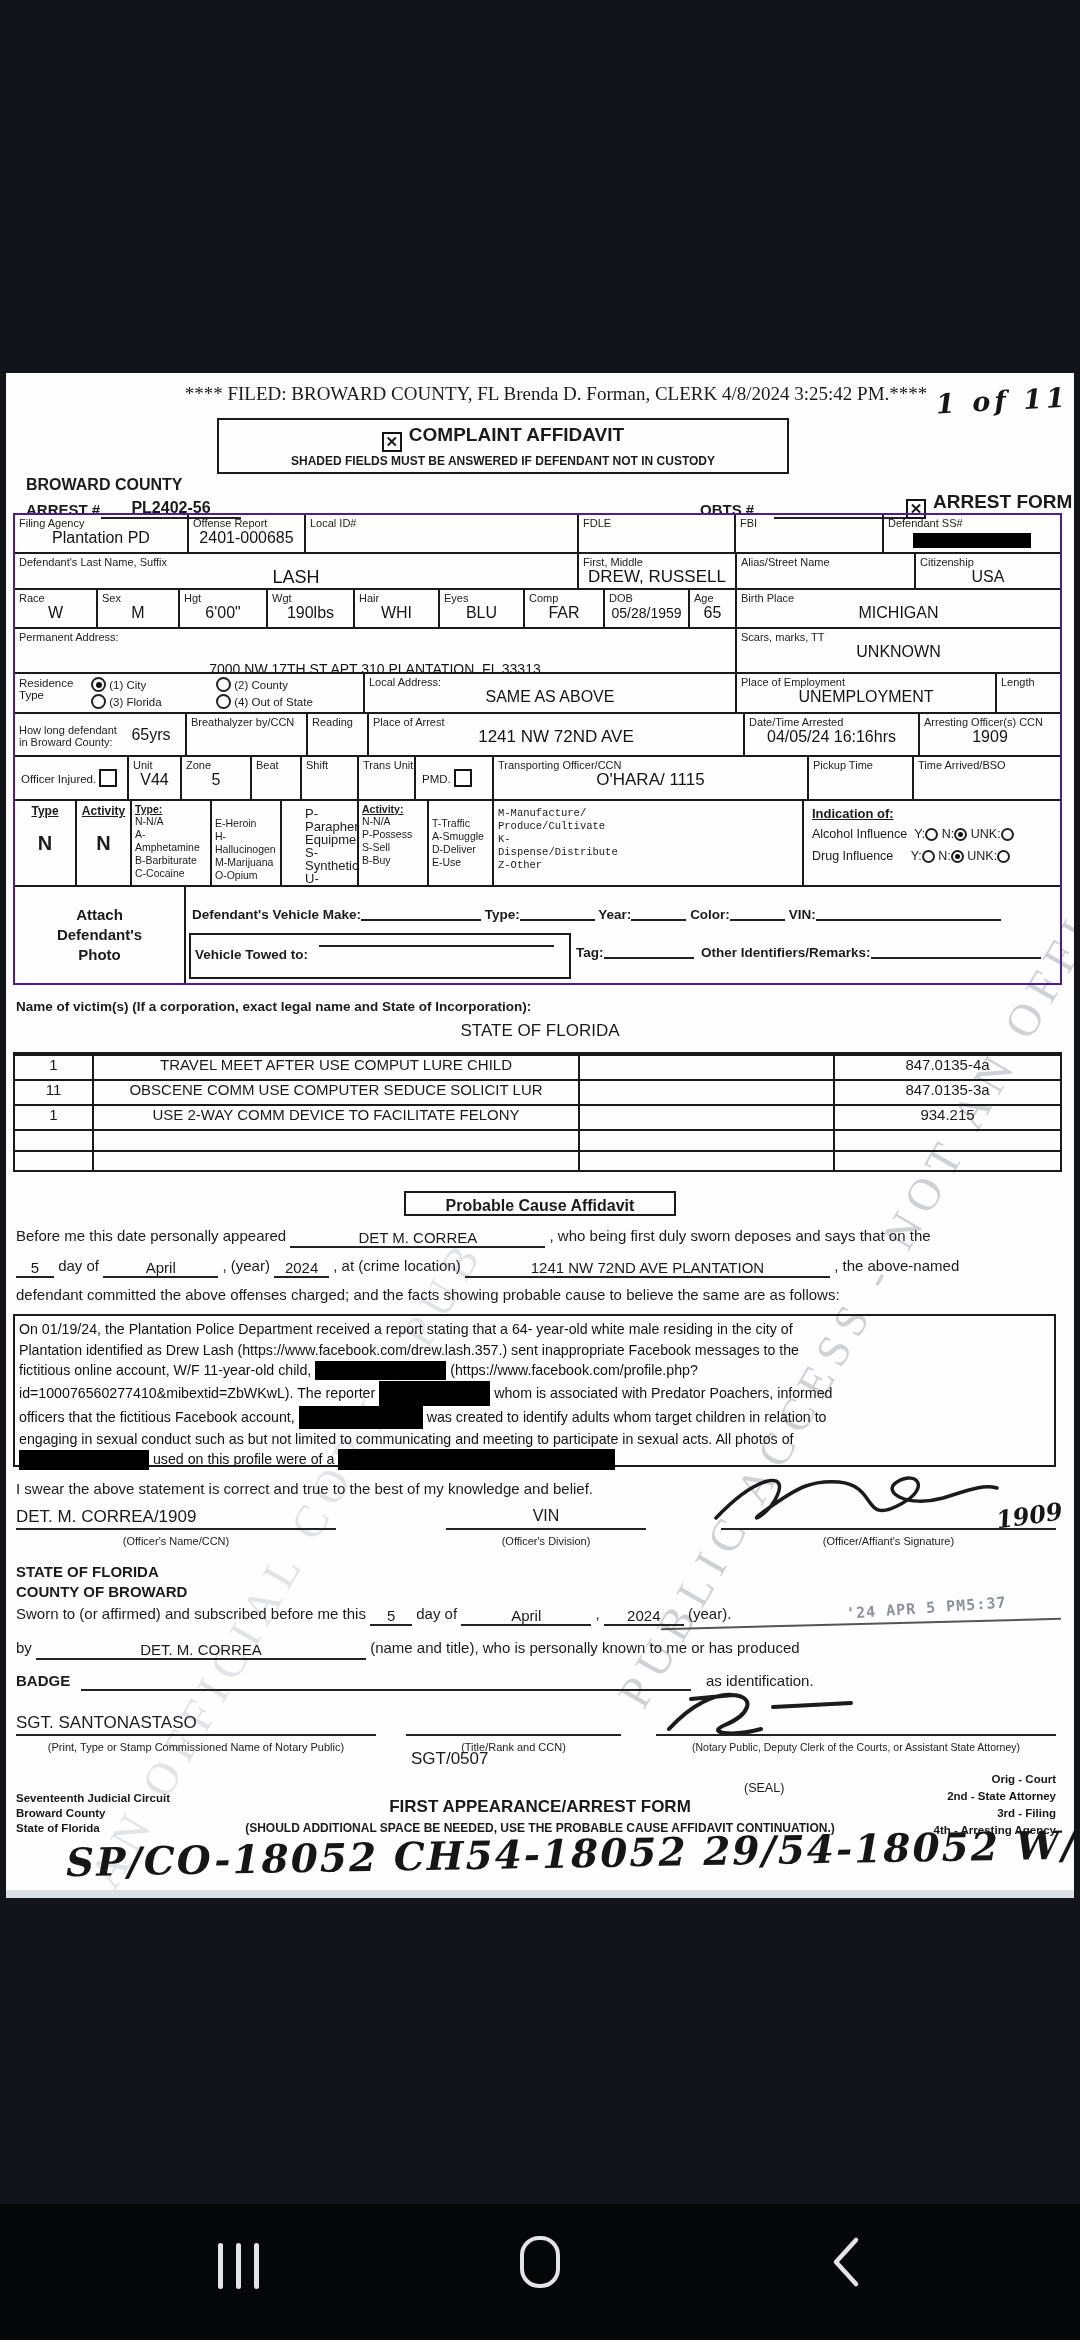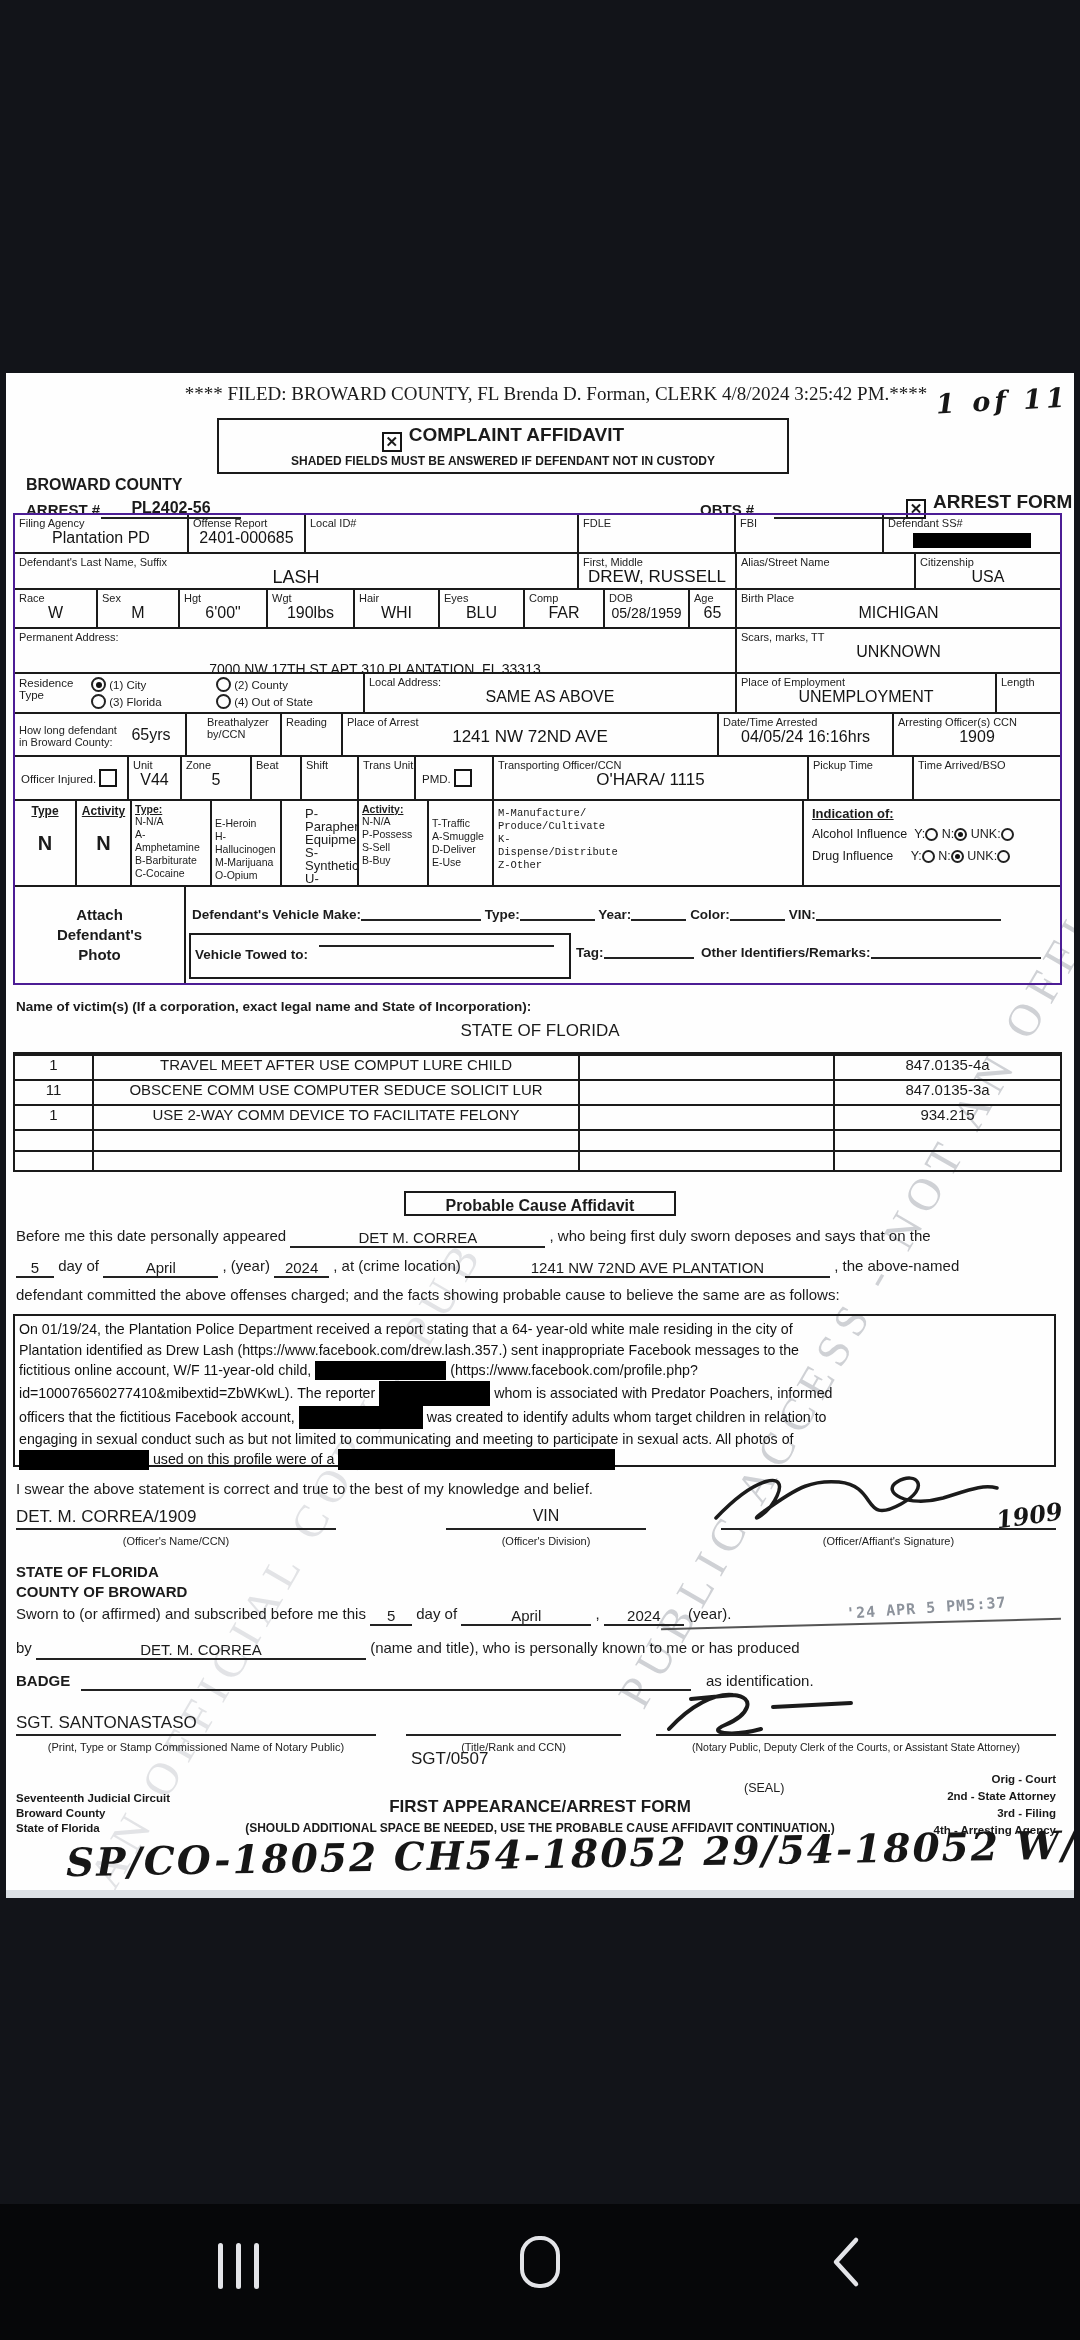--- a/index.html
+++ b/index.html
@@ -191,21 +191,21 @@
           </div>
       </div>
 
       <div class="frow" style="height:43px;">
         <div class="cell" style="width:170px;">
           <div style="display:flex;align-items:center;height:100%;">
             <div class="lbl" style="width:98px;">How long defendant in Broward County:</div>
             <div class="val" style="flex:1;">65yrs</div>
           </div>
         </div>
-        <div class="cell" style="width:95px;padding-left:16px;">
+        <div class="cell" style="width:121px;">
             <div class="lbl">Breathalyzer by/CCN</div>
           </div>
         <div class="cell" style="width:61px;">
             <div class="lbl">Reading</div>
           </div>
         <div class="cell" style="width:376px;">
             <div class="lbl">Place of Arrest</div>
             <div class="val" style="font-size:17px;">1241 NW 72ND AVE</div>
           </div>
         <div class="cell" style="width:175px;">

